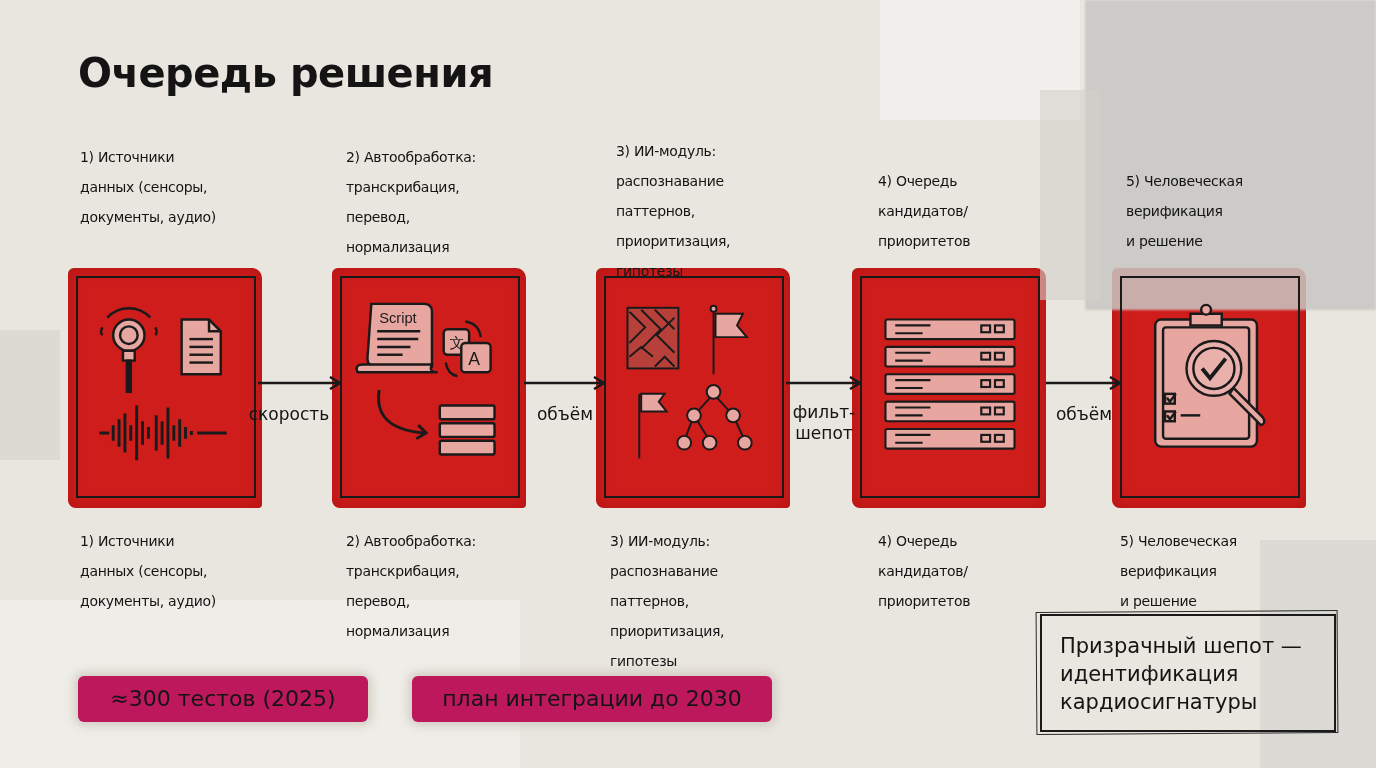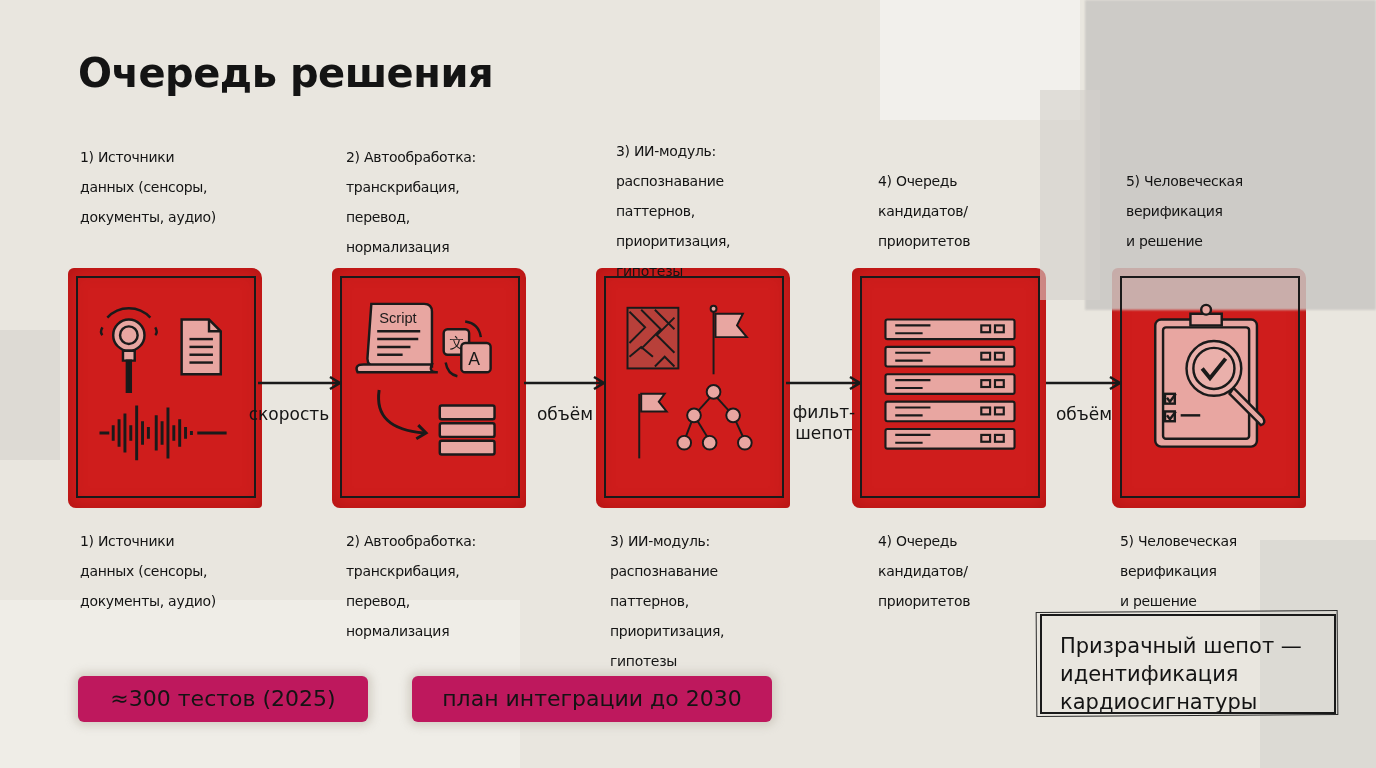--- a/index.html
+++ b/index.html
@@ -46,21 +46,21 @@
   .arrow-label { position: absolute; font-size: 17px; line-height: 21px; text-align: center; white-space: pre-line; }
 
   .pill {
     position: absolute; top: 676px; height: 46px;
     background: #be185d; border-radius: 6px;
     font-size: 22px; line-height: 46px; text-align: center;
     box-shadow: 0 0 8px 4px rgba(200,194,183,.7);
   }
 
   .note {
-    position: absolute; left: 1040px; top: 614px; width: 296px; height: 100px;
+    position: absolute; left: 1040px; top: 614px; width: 296px; height: 118px;
     border: 2.5px solid #1a1a1a;
     padding: 16px 6px 0 18px;
     font-size: 21px; line-height: 28px; white-space: pre-line;
   }
   .note::after {
     content: ""; position: absolute; left: -6px; top: -5px; right: -4px; bottom: -4px;
     border: 1.5px solid #2a2a2a; transform: rotate(-0.4deg);
   }
 </style>
 </head>

